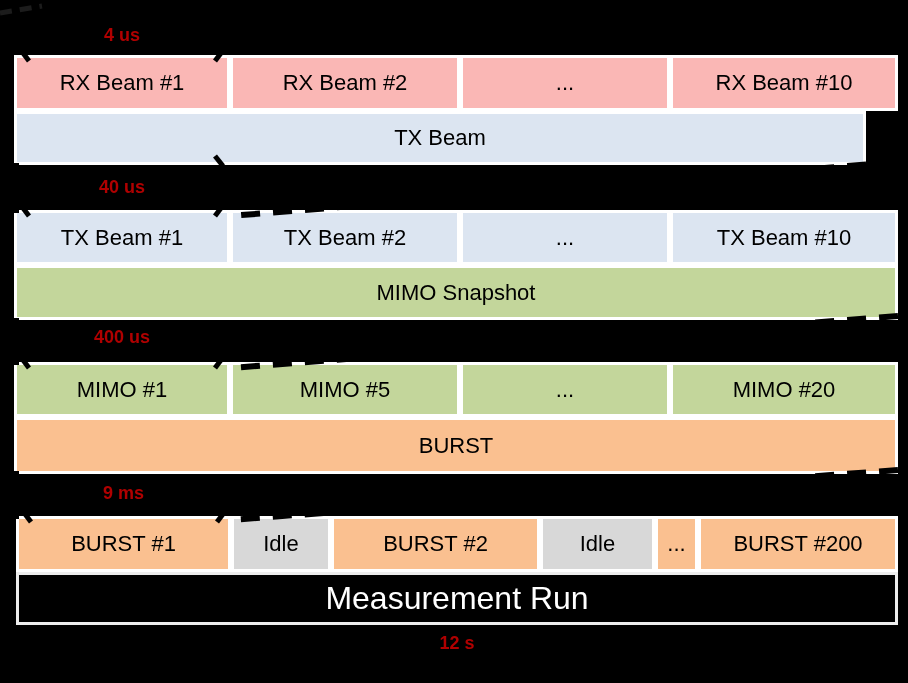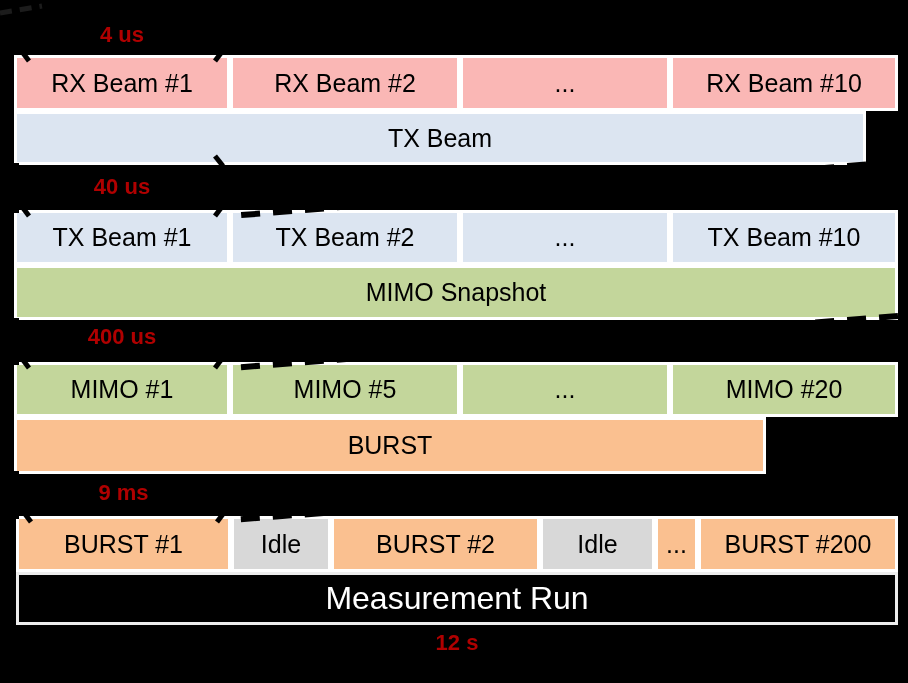--- a/index.html
+++ b/index.html
@@ -5,32 +5,32 @@
   html,body{margin:0;padding:0;background:#000;}
   .canvas{
     position:relative; width:908px; height:683px; background:#000;
     font-family:"Liberation Sans", sans-serif; overflow:hidden;
   }
   .row{position:absolute; display:flex;}
   .cell{
     box-sizing:border-box;
     border:3px solid var(--c-cell_border);
     display:flex; align-items:center; justify-content:center;
-    font-size:25px; color:var(--c-box_text); white-space:nowrap;
+    font-size:22px; color:var(--c-box_text); white-space:nowrap;
   }
   .c-rx   {background:var(--c-rx);}
   .c-tx   {background:var(--c-tx);}
   .c-mimo {background:var(--c-mimo);}
   .c-burst{background:var(--c-burst);}
   .c-idle {background:var(--c-idle);}
   .c-run  {background:var(--c-run_bg); color:var(--c-run_text);
            border:3px solid var(--c-run_border); font-size:32px;}
   .duration{
     position:absolute; height:30px; line-height:30px;
-    text-align:center; font-size:22px; font-weight:bold;
+    text-align:center; font-size:18px; font-weight:bold;
     color:var(--c-label);
   }
   .overlay{position:absolute; left:0; top:0; z-index:5; pointer-events:none;}
 </style>
 </head>
 <body>
 
 <div class="canvas">
 
   <div class="duration" style="left:14px; top:20px; width:216px;">4 us</div>
@@ -59,21 +59,21 @@
 
   <div class="duration" style="left:14px; top:322px; width:216px;">400 us</div>
 
   <div class="row" style="left:14px; top:362px; height:55px;">
     <div class="cell c-mimo" style="width:216px;">MIMO #1</div>
     <div class="cell c-mimo" style="width:230px;">MIMO #5</div>
     <div class="cell c-mimo" style="width:210px;">...</div>
     <div class="cell c-mimo" style="width:228px;">MIMO #20</div>
   </div>
   <div class="row" style="left:14px; top:417px; height:57px;">
-    <div class="cell c-burst" style="width:752px;">BURST</div>
+    <div class="cell c-burst" style="width:884px;">BURST</div>
   </div>
 
   <div class="duration" style="left:16px; top:478px; width:215px;">9 ms</div>
 
   <div class="row" style="left:16px; top:516px; height:56px;">
     <div class="cell c-burst" style="width:215px;">BURST #1</div>
     <div class="cell c-idle" style="width:100px;">Idle</div>
     <div class="cell c-burst" style="width:209px;">BURST #2</div>
     <div class="cell c-idle" style="width:115px;">Idle</div>
     <div class="cell c-burst" style="width:43px;">...</div>

